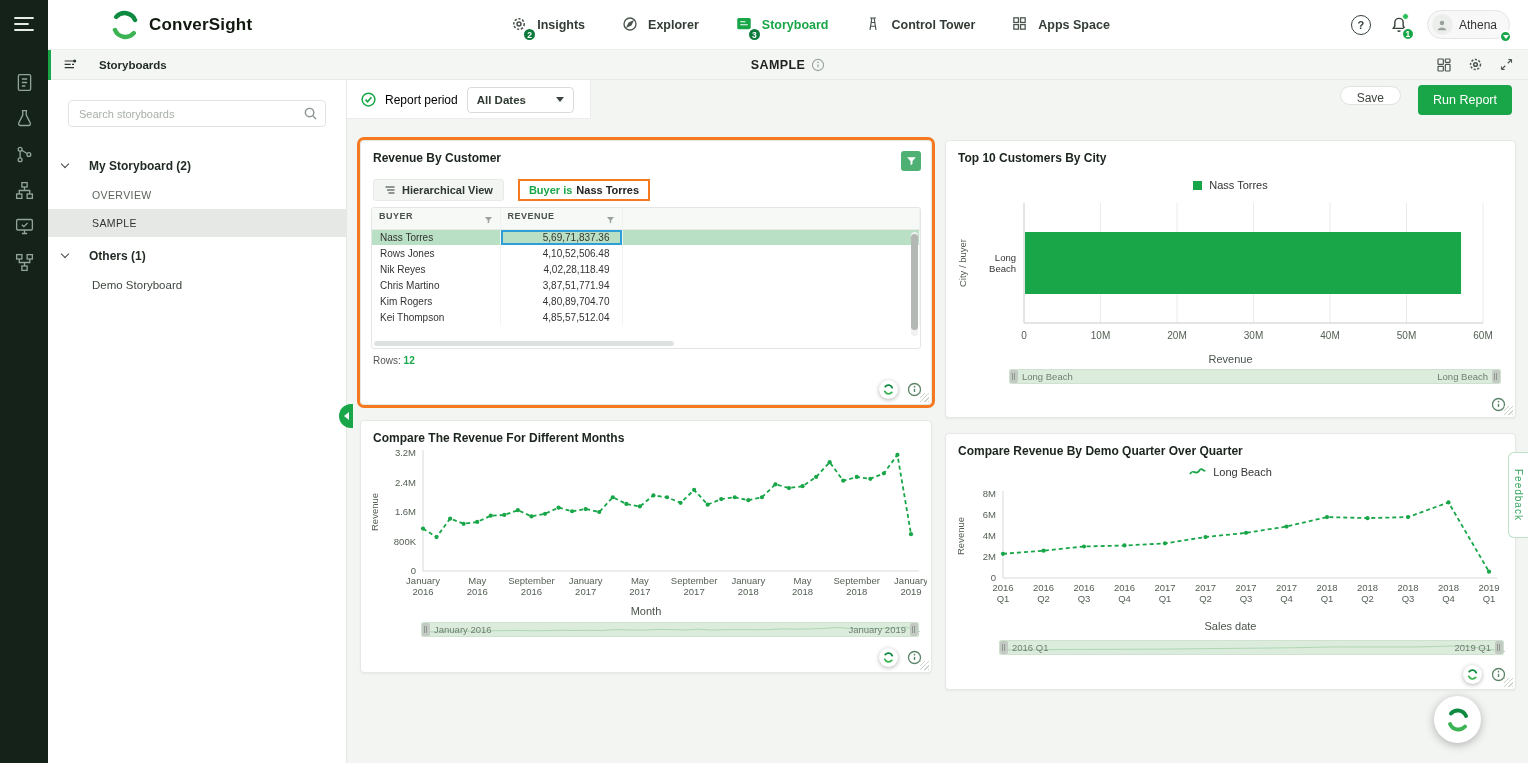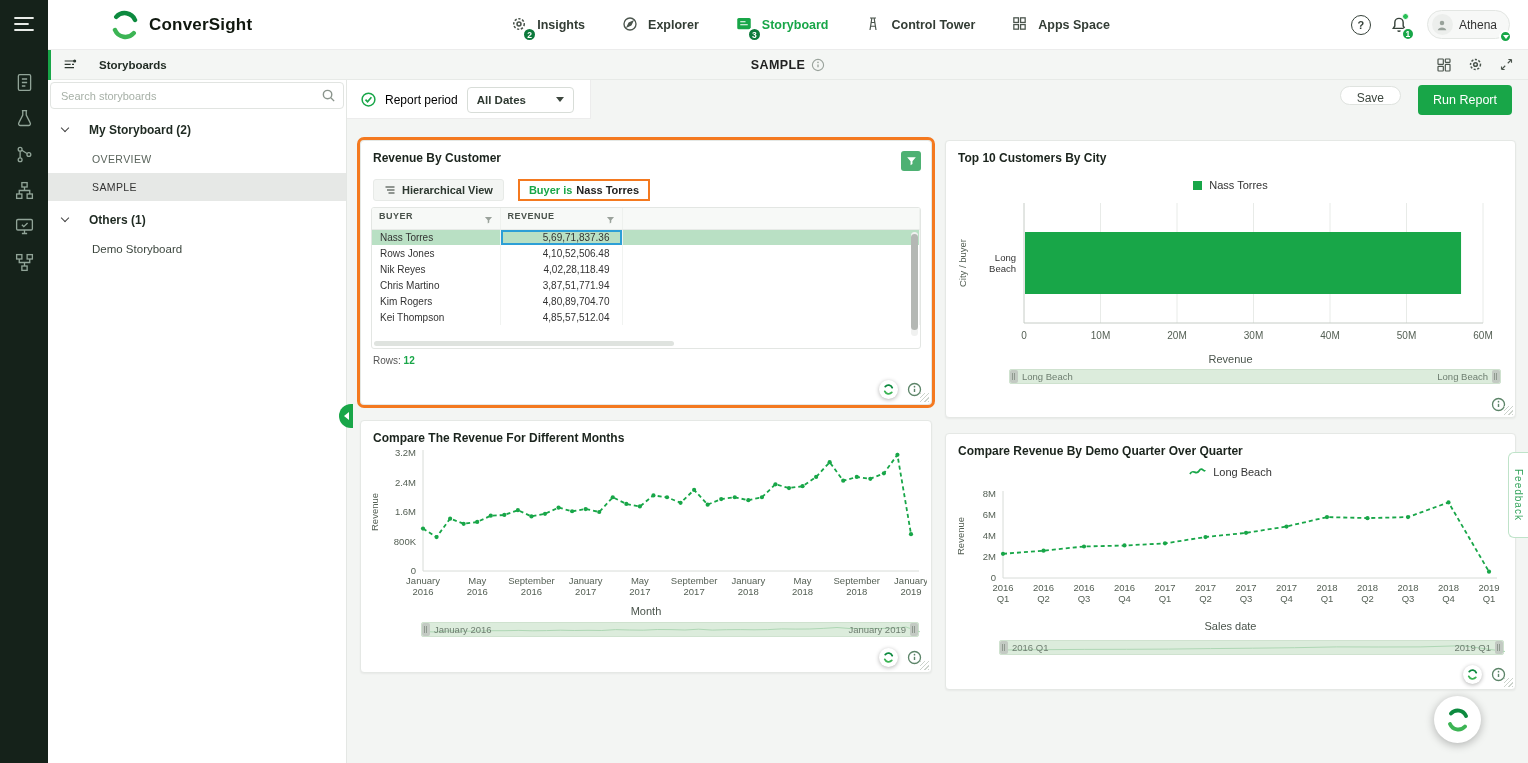--- a/index.html
+++ b/index.html
@@ -31,21 +31,21 @@
 .caret-w{width:0;height:0;border-left:3px solid transparent;border-right:3px solid transparent;border-top:4px solid #fff}
 
 .subbar{position:absolute;left:48px;top:50px;width:1480px;height:30px;background:#f4f6f4;border-bottom:1px solid #e7eae7;display:flex;align-items:center;padding:0 14px;z-index:4}
 .subbar::before{content:"";position:absolute;left:0;top:0;width:3px;height:30px;background:#18a648}
 .sb-left{display:flex;align-items:center;gap:21px;font-size:11.5px;font-weight:bold;color:#1f2a22;width:300px}
 .sb-center{flex:1;display:flex;align-items:center;justify-content:center;gap:6px;font-size:12.5px;font-weight:bold;letter-spacing:.4px;color:#222}
 .sb-right{display:flex;gap:15px;width:300px;justify-content:flex-end;align-items:center}
 .sb-right svg{cursor:pointer}
 
 .sidebar{position:absolute;left:48px;top:80px;width:299px;height:683px;background:#fff;border-right:1px solid #e4e7e4;z-index:3}
-.search-wrap{margin:2px;position:relative}
+.search-wrap{margin:20px;position:relative}
 .search-input{width:100%;height:27px;border:1px solid #e1e4e1;border-radius:4px;padding:0 30px 0 10px;font-size:11px;color:#555;background:#fff;outline:none}
 .search-input::placeholder{color:#a7b0a7}
 .search-ic{position:absolute;right:8px;top:6px;cursor:pointer}
 .group-h{display:flex;align-items:center;gap:21px;padding:12px 14px 8px;font-size:12px;font-weight:bold;color:#1f2a22;cursor:pointer}
 .chev{width:6px;height:6px;border-right:1.6px solid #444;border-bottom:1.6px solid #444;transform:rotate(45deg);margin-top:-4px}
 .sb-item{padding:8px 14px 8px 44px;font-size:10.5px;color:#5a645c;letter-spacing:.4px;cursor:pointer}
 .sb-item.selected{background:#e6e8e6;color:#333}
 .sb-item.lc{font-size:11.5px;letter-spacing:0;color:#3c463e}
 
 .main{position:absolute;left:347px;top:80px;width:1181px;height:683px}

